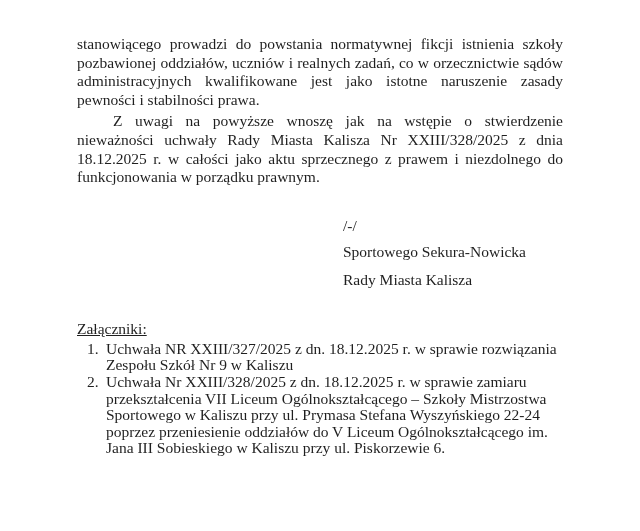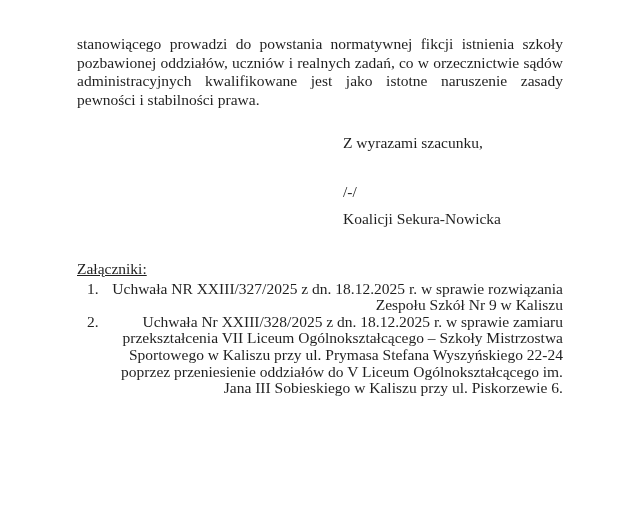--- a/index.html
+++ b/index.html
@@ -63,39 +63,40 @@
     display: flex;
     align-items: flex-start;
   }
   .att-num {
     flex: none;
     width: 19px;
     margin-left: 10px;
   }
   .att-text {
     flex: 1 1 auto;
-    text-align: right;
+    text-align: left;
   }
 </style>
 </head>
 <body>
 
 <div class="page">
 
   <p class="body-par">stanowiącego prowadzi do powstania normatywnej fikcji istnienia szkoły pozbawionej oddziałów, uczniów i realnych zadań, co w orzecznictwie sądów administracyjnych kwalifikowane jest jako istotne naruszenie zasady pewności i stabilności prawa.</p>
 
+  <p class="body-par indented">Z uwagi na powyższe wnoszę jak na wstępie o stwierdzenie nieważności uchwały Rady Miasta Kalisza Nr XXIII/328/2025 z dnia 18.12.2025 r. w całości jako aktu sprzecznego z prawem i niezdolnego do funkcjonowania w porządku prawnym.</p>
 
   <div class="closing-block">
-    <p class="closing-line">Z wyrazami szacunku,</p>
 
     <p class="closing-line sig-mark">/-/</p>
 
-    <p class="closing-line sig-name">Koalicji Sekura-Nowicka</p>
+    <p class="closing-line sig-name">Sportowego Sekura-Nowicka</p>
 
     <div class="sig-titles">
+      <p class="sig-title-line">Rady Miasta Kalisza</p>
     </div>
   </div>
 
   <div class="attachments">
     <p class="attachments-heading">Załączniki:</p>
 
     <div class="att-list">
       <div class="att-item">
         <span class="att-num">1.</span>
         <div class="att-text">Uchwała NR XXIII/327/2025 z dn. 18.12.2025 r. w sprawie rozwiązania Zespołu Szkół Nr 9 w Kaliszu</div>

